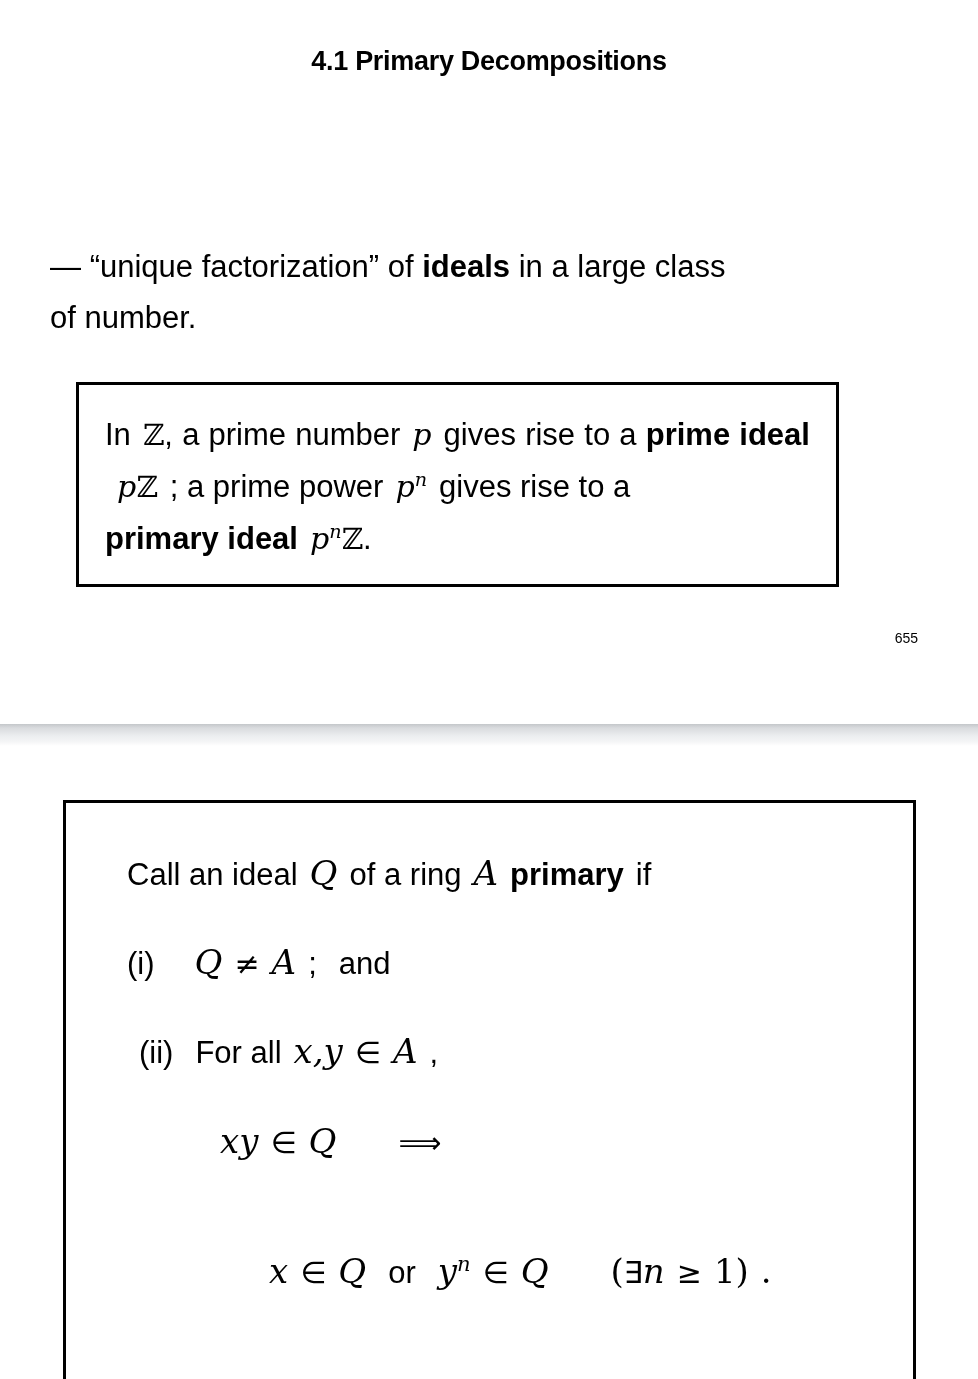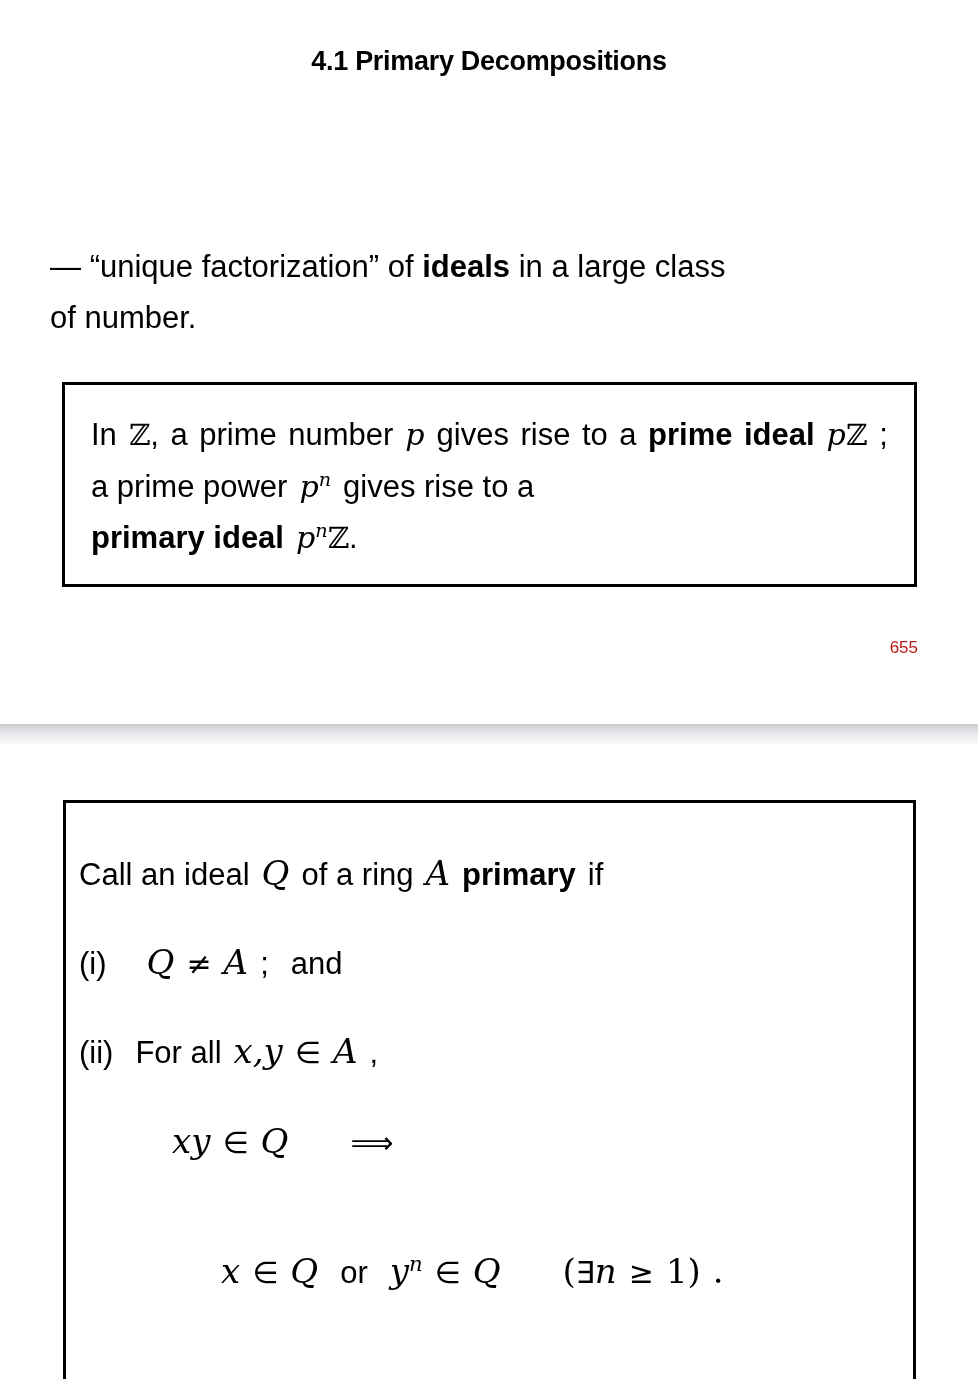--- a/index.html
+++ b/index.html
@@ -85,41 +85,40 @@
 
   
   .framed {
     position: absolute;
     box-sizing: border-box;
     border: 3px solid #000000;
     background: #ffffff;
   }
 
   .box-one {
-    left: 62px;
+    left: 76px;
     top: 382px;
-    width: 855px;
+    width: 763px;
     height: 205px;
     padding: 24px 26px 18px 26px;
   }
   .box-one .boxtext {
     font-size: 31px;
     line-height: 51px;
     text-align: justify;
     text-justify: inter-word;
   }
   .box-one .boxtext .lastline { text-align: left; display: block; }
 
   .page-number {
     position: absolute;
     right: 60px;
     top: 630px;
-    font-size: 17px;
-    color: #b91c1c;
-    margin-top: 8px;
+    font-size: 14px;
+    color: #000000;
   }
 
   
   .slide-gap {
     position: absolute;
     left: 0;
     top: 724px;
     width: 978px;
     height: 22px;
     background: linear-gradient(to bottom, #c4c7ca 0%, #d9dbde 18%, #eceef0 55%, #f4f5f6 80%, #ffffff 100%);
@@ -142,24 +141,25 @@
     height: 640px;      
     border-bottom: none;
     padding: 0;
   }
 
   .def-line {
     position: absolute;
     font-size: 31px;
     line-height: 40px;
     white-space: nowrap;
+    margin-left: 48px;
   }
   .def-intro   { left: 13px;  top: 50px; }
   .def-i       { left: 13px;  top: 139px; }
-  .def-ii      { left: 13px;  top: 228px; }
+  .def-ii      { left: 25px;  top: 228px; }
   .def-impl    { left: 106px; top: 318px; }
   .def-concl   { left: 155px; top: 448px; }
 
   .gap-sm { display: inline-block; width: 12px; }
   .gap-md { display: inline-block; width: 22px; }
   .gap-lg { display: inline-block; width: 40px; }
   .gap-xl { display: inline-block; width: 62px; }
 
   .mathline {
     font-family: "DejaVu Serif", "Liberation Serif", serif;

